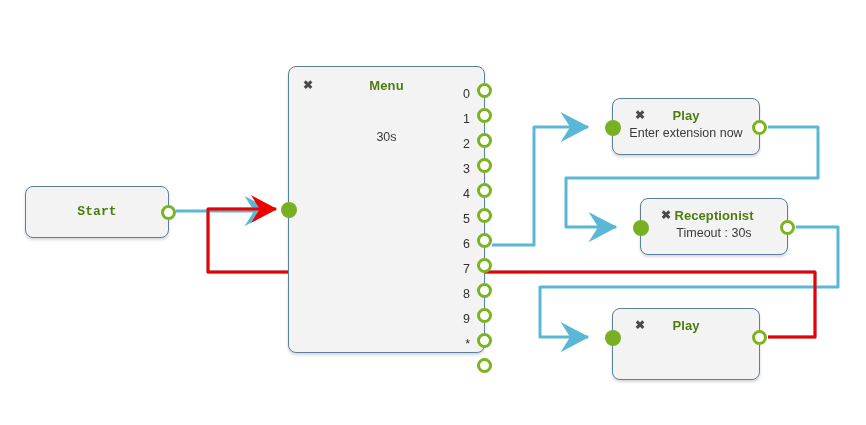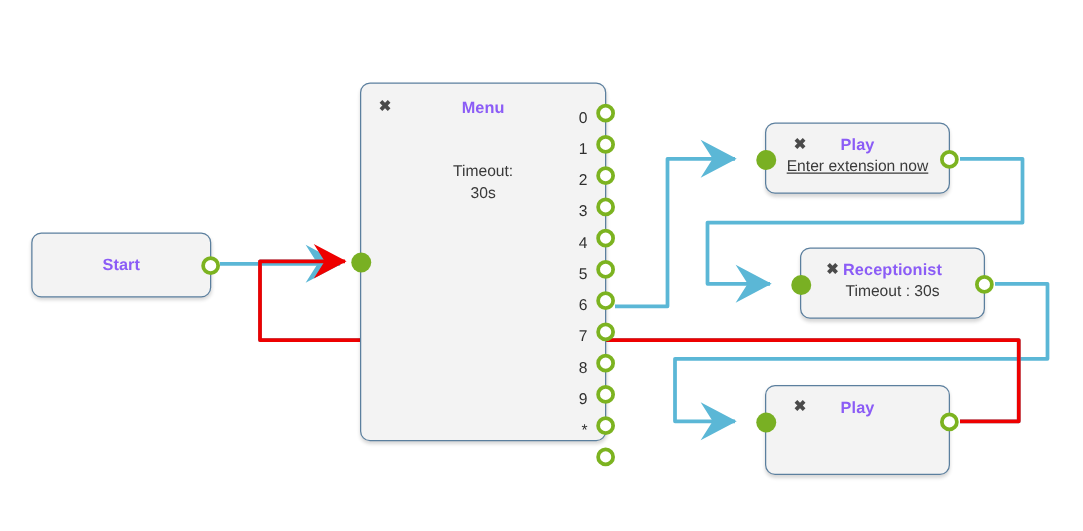--- a/index.html
+++ b/index.html
@@ -36,21 +36,21 @@
     background: #f3f3f3;
     border: 1px solid #5b7f9e;
     border-radius: 8px;
     box-shadow: 0 2px 3px rgba(0,0,0,0.16);
     z-index: 5;
   }
   .node-title {
     text-align: center;
     font-weight: bold;
     font-size: 13px;
-    color: #8b5cf6;
+    color: #4d7c0f;
     letter-spacing: .1px;
   }
   .node-sub {
     text-align: center;
     font-size: 12.5px;
     color: #3a3a3a;
     line-height: 17px;
   }
   .close-icon {
     position: absolute;
@@ -60,20 +60,21 @@
     line-height: 1;
     user-select: none;
   }
 
   
   #node-start {
     left: 25px;
     top: 186px;
     width: 144px;
     height: 52px;
+    font-family: Liberation Mono, monospace;
   }
   #node-start .node-title { margin-top: 17px; }
 
   
   #node-menu {
     left: 288px;
     top: 66px;
     width: 197px;
     height: 287px;
   }
@@ -103,21 +104,21 @@
 
   
   #node-play1 {
     left: 612px;
     top: 98px;
     width: 148px;
     height: 57px;
   }
   #node-play1 .close-icon { left: 22px; top: 10px; }
   #node-play1 .node-title { margin-top: 9px; }
-  #node-play1 .node-sub { margin-top: 2px; text-decoration: underline; }
+  #node-play1 .node-sub { margin-top: 2px; }
 
   #node-recept {
     left: 640px;
     top: 198px;
     width: 148px;
     height: 57px;
   }
   #node-recept .close-icon { left: 20px; top: 10px; }
   #node-recept .node-title { margin-top: 9px; }
   #node-recept .node-sub { margin-top: 2px; }
@@ -188,21 +189,20 @@
     <div class="port port-out" style="right:-8px; top:18px;"></div>
   </div>
 
   <div class="node" id="node-menu">
     <span class="close-icon">✖</span>
 
     <div class="node-title">Menu</div>
 
     <div class="menu-body">
       <div class="menu-gap"></div>
-      <div class="node-sub">Timeout:</div>
       <div class="node-sub">30s</div>
     </div>
 
     <div class="port port-in" style="left:-8px; top:135px;"></div>
 
     <div class="port-labels">
       <div class="port-label">0</div>
       <div class="port-label">1</div>
       <div class="port-label">2</div>
       <div class="port-label">3</div>

